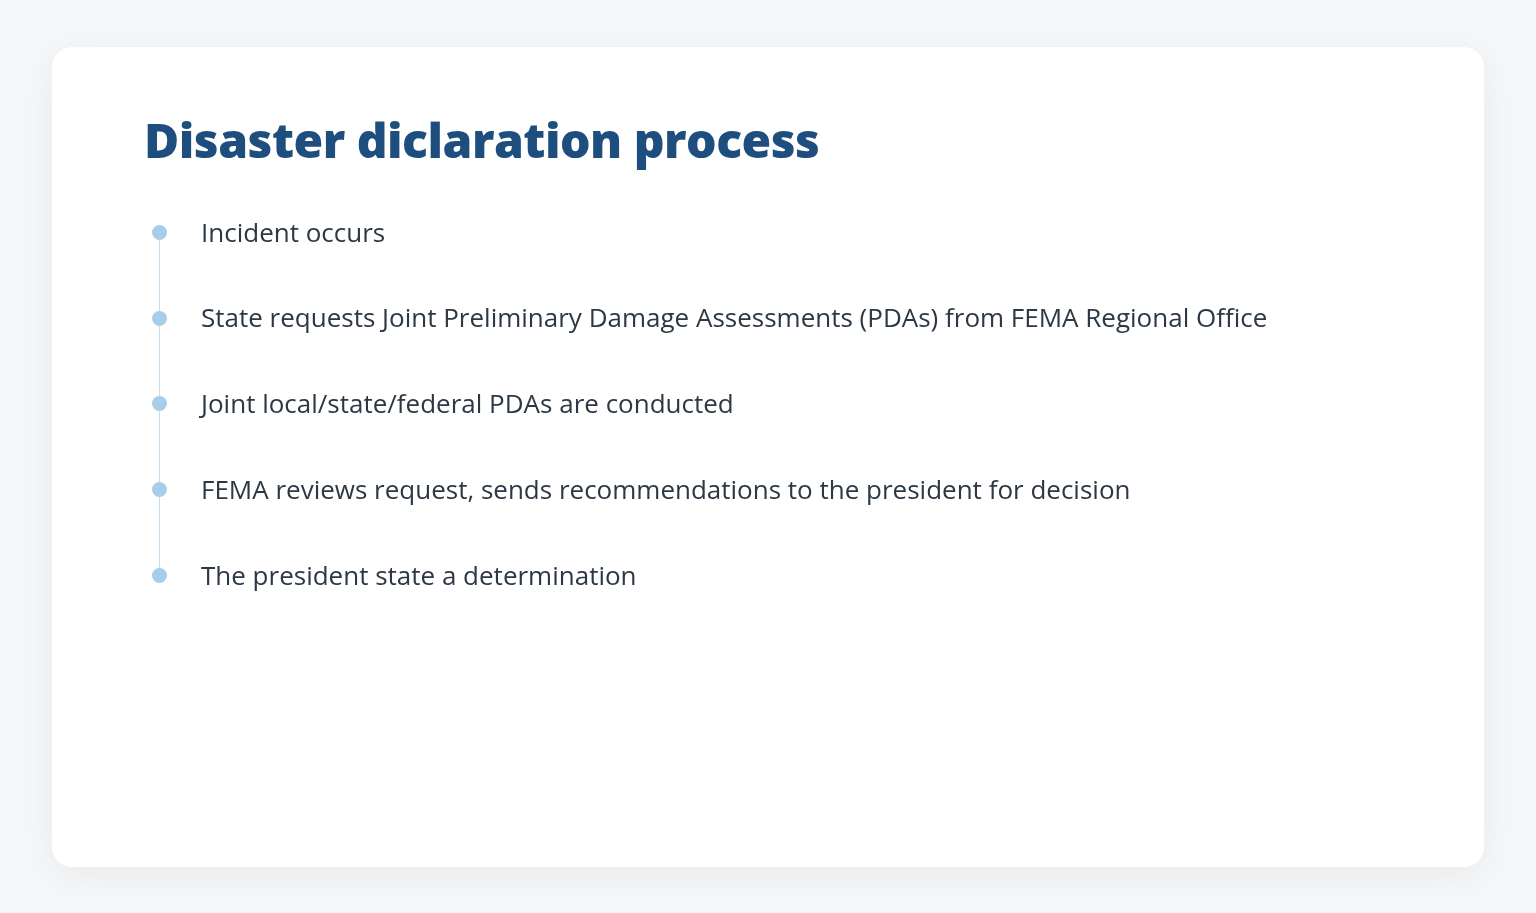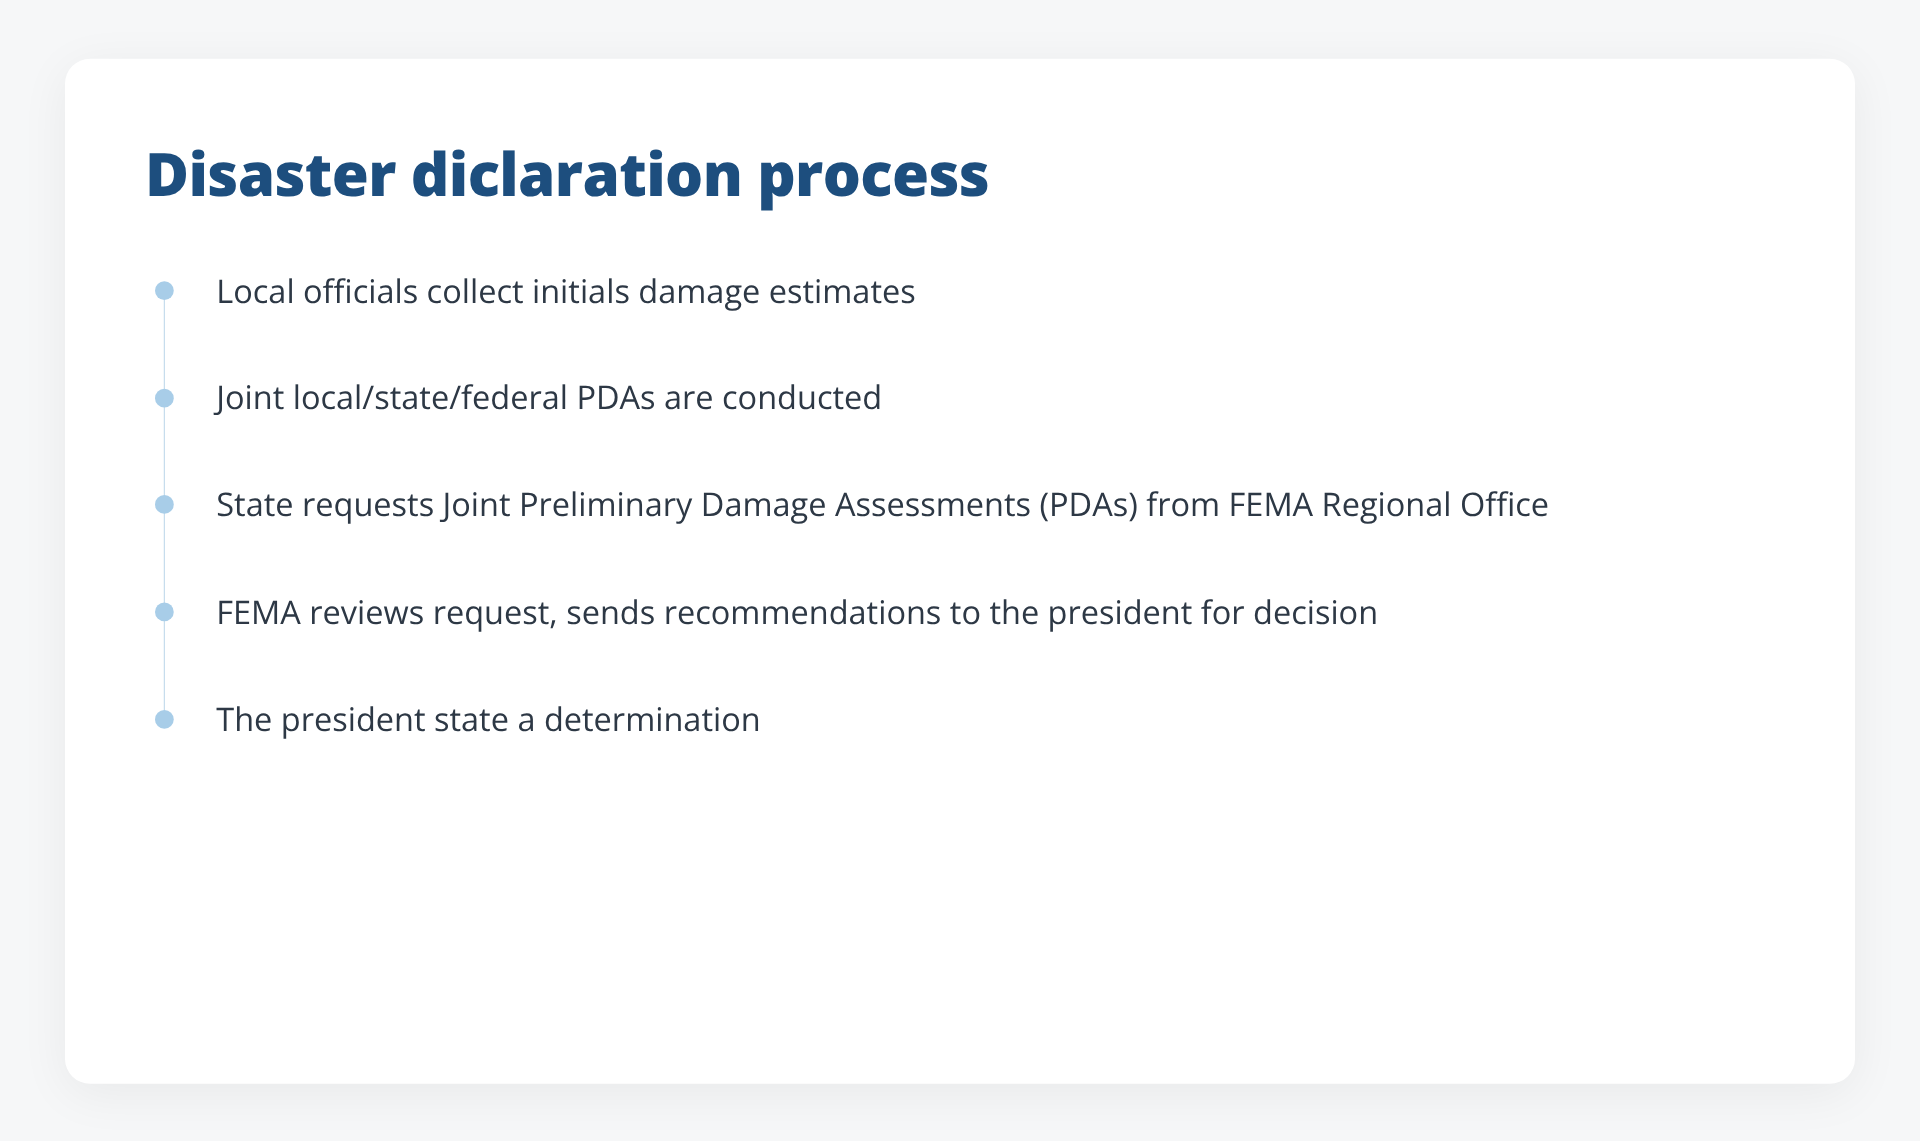--- a/index.html
+++ b/index.html
@@ -18,21 +18,21 @@
       justify-content: center;
       border-radius: 24px;
       overflow: hidden;
     }
     
     .card {
       background: #ffffff;
       border-radius: 20px;
       width: 1432px;
       height: 820px;
-      padding: 60px 64px;
+      padding: 60px 92px;
       box-shadow: 0 8px 40px rgba(0, 0, 0, 0.06);
     }
     
     .title {
       font-size: 48px;
       font-weight: 800;
       color: #1d4e7e;
       margin-bottom: 44px;
       letter-spacing: -0.5px;
     }
@@ -84,34 +84,34 @@
   </style>
 </head>
 <body>
 
 <div class="card">
   <h1 class="title">Disaster diclaration process</h1>
 
   <div class="timeline">
     <div class="timeline-line"></div>
 
+    <div class="timeline-item">
+      <div class="bullet"></div>
+      <div class="item-text">Incident occurs</div>
+    </div>
+
 
     <div class="timeline-item">
       <div class="bullet"></div>
-      <div class="item-text">Local officials collect initials damage estimates</div>
+      <div class="item-text">State requests Joint Preliminary Damage Assessments (PDAs) from FEMA Regional Office</div>
     </div>
 
     <div class="timeline-item">
       <div class="bullet"></div>
       <div class="item-text">Joint local/state/federal PDAs are conducted</div>
-    </div>
-
-    <div class="timeline-item">
-      <div class="bullet"></div>
-      <div class="item-text">State requests Joint Preliminary Damage Assessments (PDAs) from FEMA Regional Office</div>
     </div>
 
 
     <div class="timeline-item">
       <div class="bullet"></div>
       <div class="item-text">FEMA reviews request, sends recommendations to the president for decision</div>
     </div>
 
     <div class="timeline-item">
       <div class="bullet"></div>

